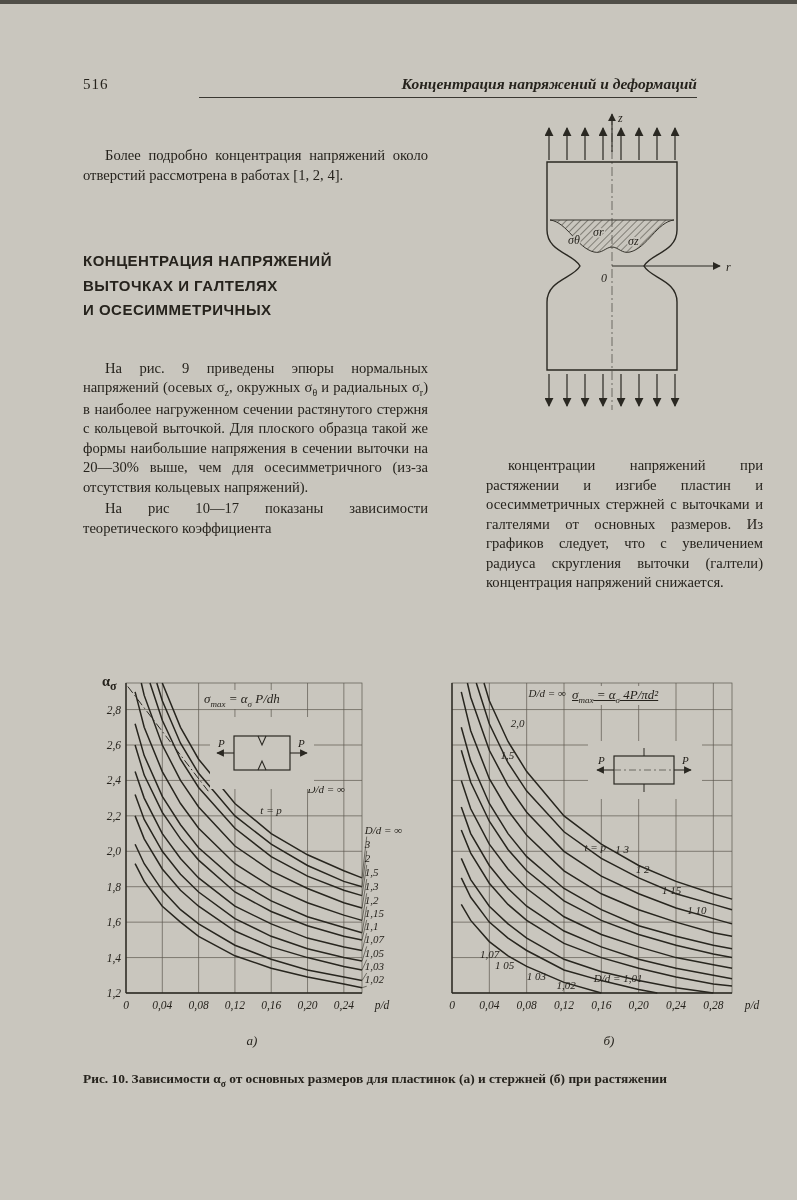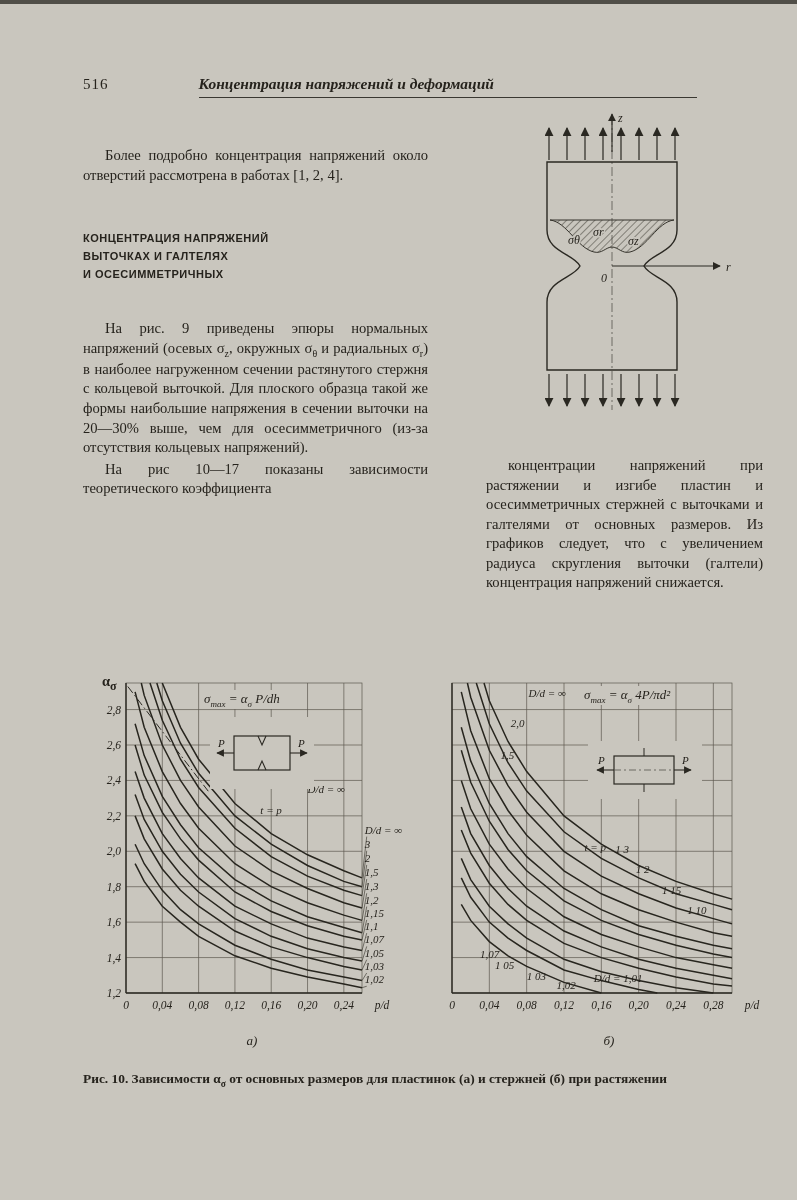--- a/index.html
+++ b/index.html
@@ -4,33 +4,33 @@
 <style>
   * { margin:0; padding:0; box-sizing:border-box; }
   html,body { background:#8d8b83; }
   body { font-family:"Liberation Serif", serif; }
   .page { position:relative; width:797px; height:1200px; margin:0 auto;
           background:#c9c6be; color:#26231d; overflow:hidden; }
   .scan-edge { position:absolute; top:0; left:0; right:0; height:4px; background:#504e48; }
 
   .header { display:flex; align-items:baseline; padding:34px 60px 0 83px;margin-top:41px; }
   .page-num { font-size:15px; letter-spacing:1px; }
-  .running-title { flex:1; text-align:left; font-style:italic; font-weight:bold;
+  .running-title { flex:1; text-align:right; font-style:italic; font-weight:bold;
                    font-size:15.5px; padding-bottom:4px; border-bottom:1.4px solid #3a3832;
                    margin:0 40px 0 90px; }
 
   .columns { display:flex; padding:0 34px 0 83px; gap:22px; }
   .col-left { width:345px; }
   .col-right { flex:1; }
 
   p.body { font-size:14.6px; line-height:1.34; text-align:justify; text-indent:22px; }
   p.body sub { font-size:0.68em; }
   .intro { margin-top:48px; }
   .heading { font-family:"Liberation Sans", sans-serif; font-weight:bold;
-             font-size:11px; line-height:1.64; letter-spacing:0.5px; margin-top:44px; }
+             font-size:15px; line-height:1.64; letter-spacing:0.5px; margin-top:64px; }
   .p1 { margin-top:36px; }
   .p2 { margin-top:2px; }
 
   .fig9 { margin-top:4px; }
   .fig9 svg { display:block; margin-left:22px; }
   .fig9 svg text { font-style:italic; font-size:12px; fill:#26231d;
                    stroke:#c9c6be; stroke-width:3px; paint-order:stroke; }
   .cap9 { font-weight:bold; font-size:12.6px; line-height:1.32; margin-top:10px; width:312px; }
   .p3 { margin-top:42px; text-indent:0;margin-left:36px; }
 
@@ -45,21 +45,21 @@
   .dashdot { stroke:#2a2822; stroke-width:1; stroke-dasharray:8 3 1.5 3; }
   .chart text { font-family:"Liberation Serif", serif; }
   text.tick { font-size:11.5px; font-style:italic; text-anchor:middle; fill:#26231d; }
   text.ytick { text-anchor:end; }
   text.clabel { font-size:11px; font-style:italic; text-anchor:start; fill:#26231d; }
   .ylab { position:absolute; left:16px; top:-4px; font-weight:bold; font-size:14.5px; }
   .formula { position:absolute; background:#c9c6be; font-style:italic; font-size:13px;
              padding:1px 4px; white-space:nowrap; }
   .formula sub { font-size:9px; }
   .f-left { left:114px; top:13px; }
-  .f-right { left:136px; top:9px; }
+  .f-right { left:124px; top:9px;text-decoration:underline; }
   .inset { position:absolute; background:#c9c6be; }
   .inset-plate { left:124px; top:40px; }
   .inset-rod { left:144px; top:64px; }
   .inset svg text { font-style:italic; font-size:11px; fill:#26231d; }
   .sublab { text-align:center; font-style:italic; font-size:13px; margin-top:6px; }
 
   .cap10 { margin:20px 60px 0 83px; max-width:650px; font-weight:bold;
            font-size:13.4px; line-height:1.45; }
   .cap10 sub { font-size:0.7em; }
 </style>

